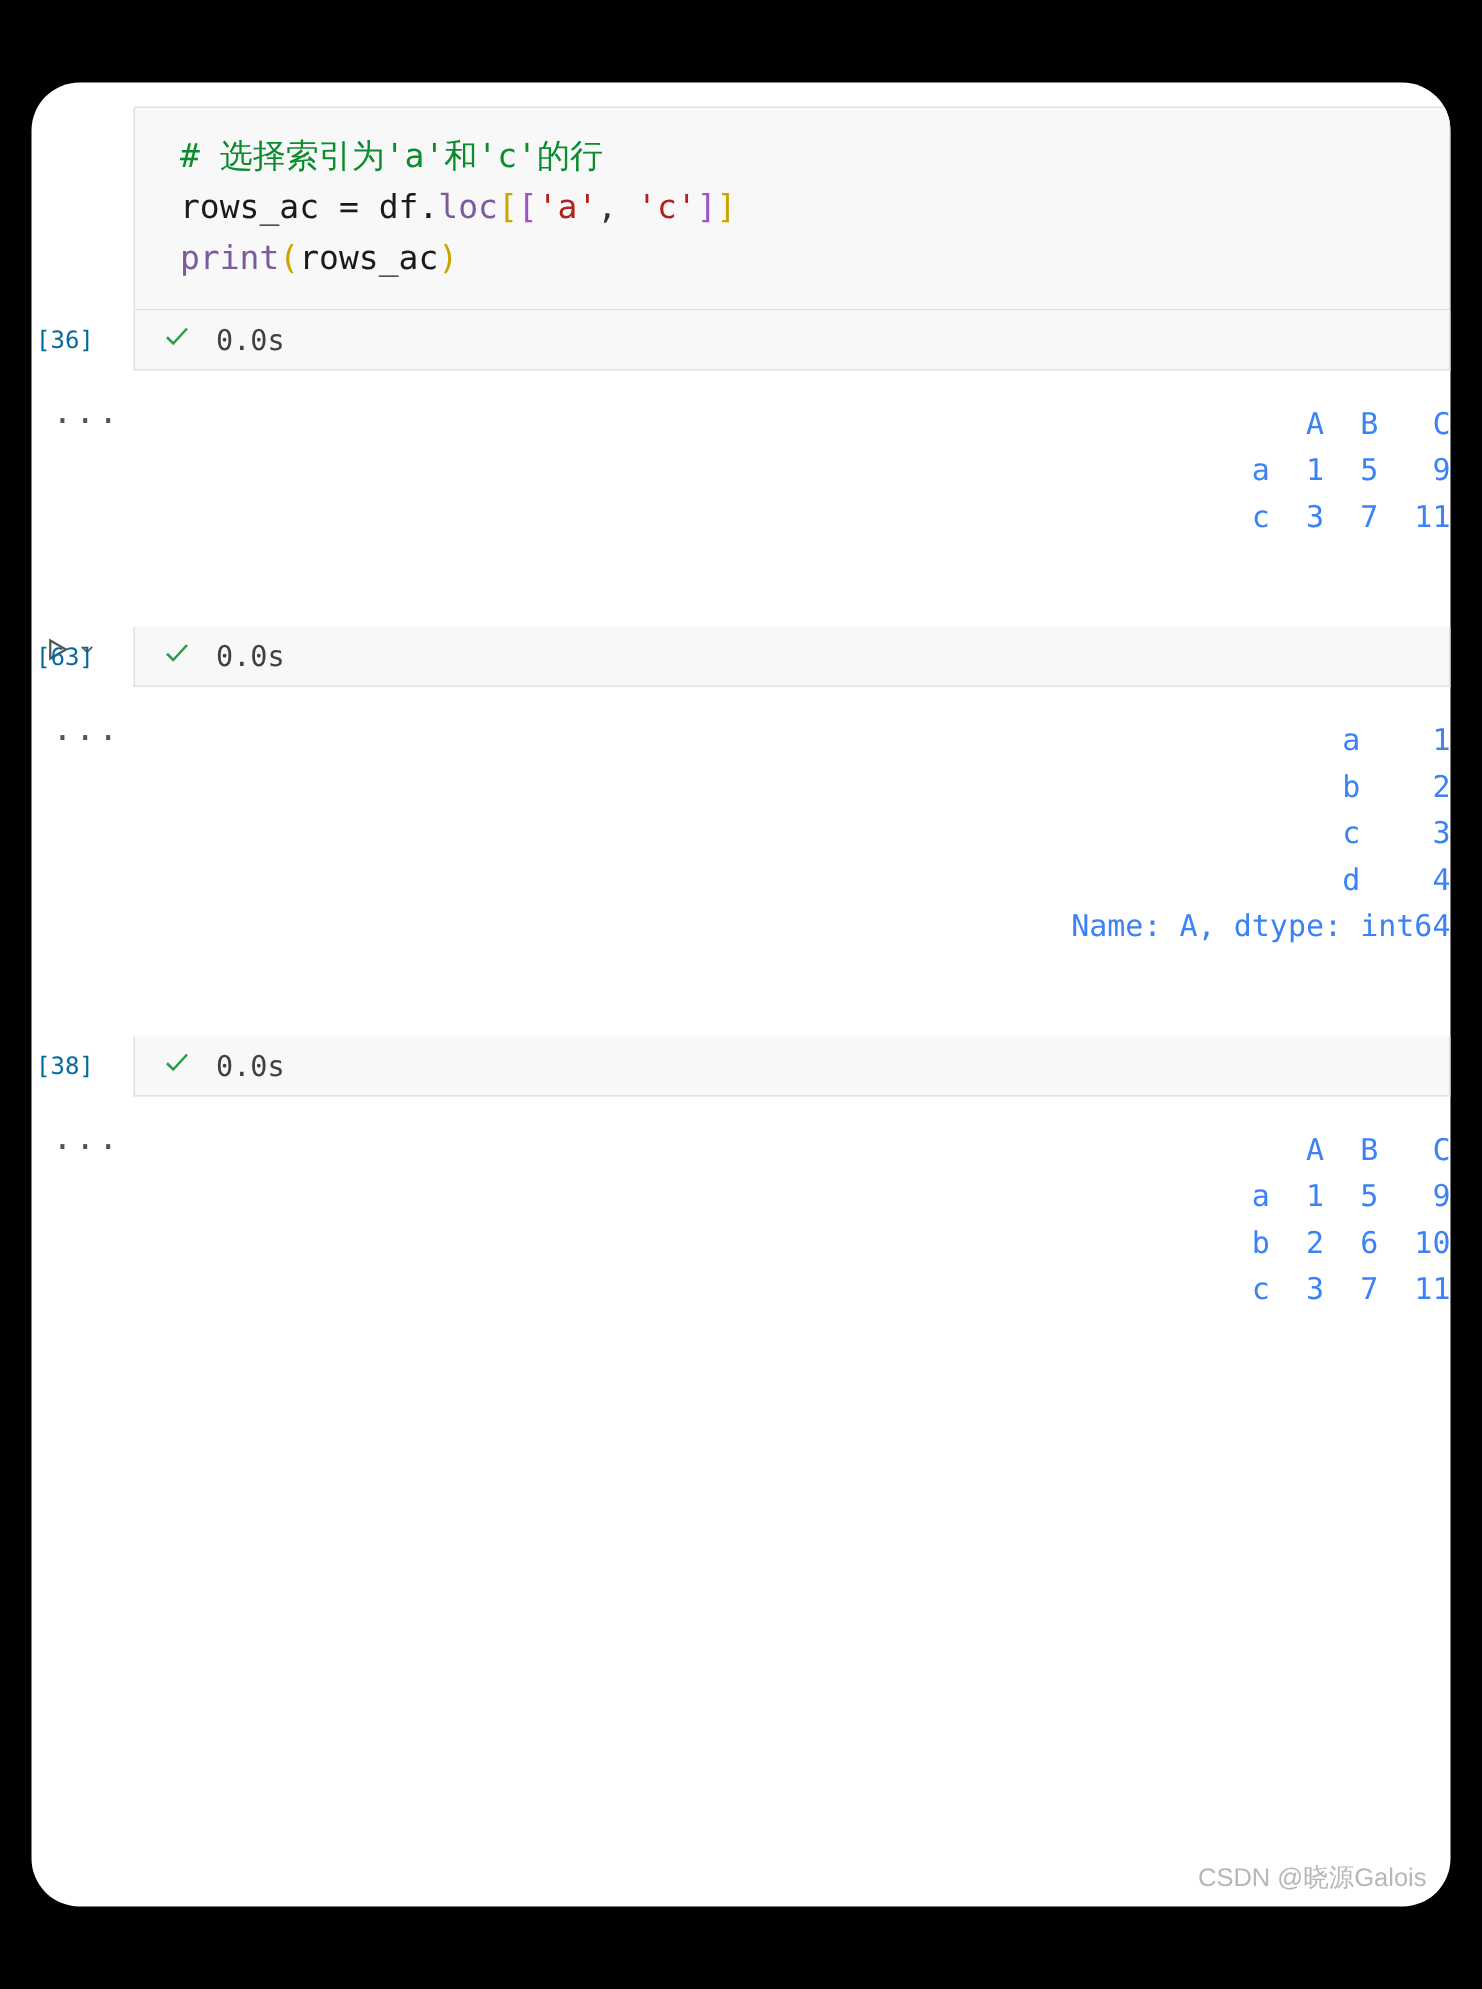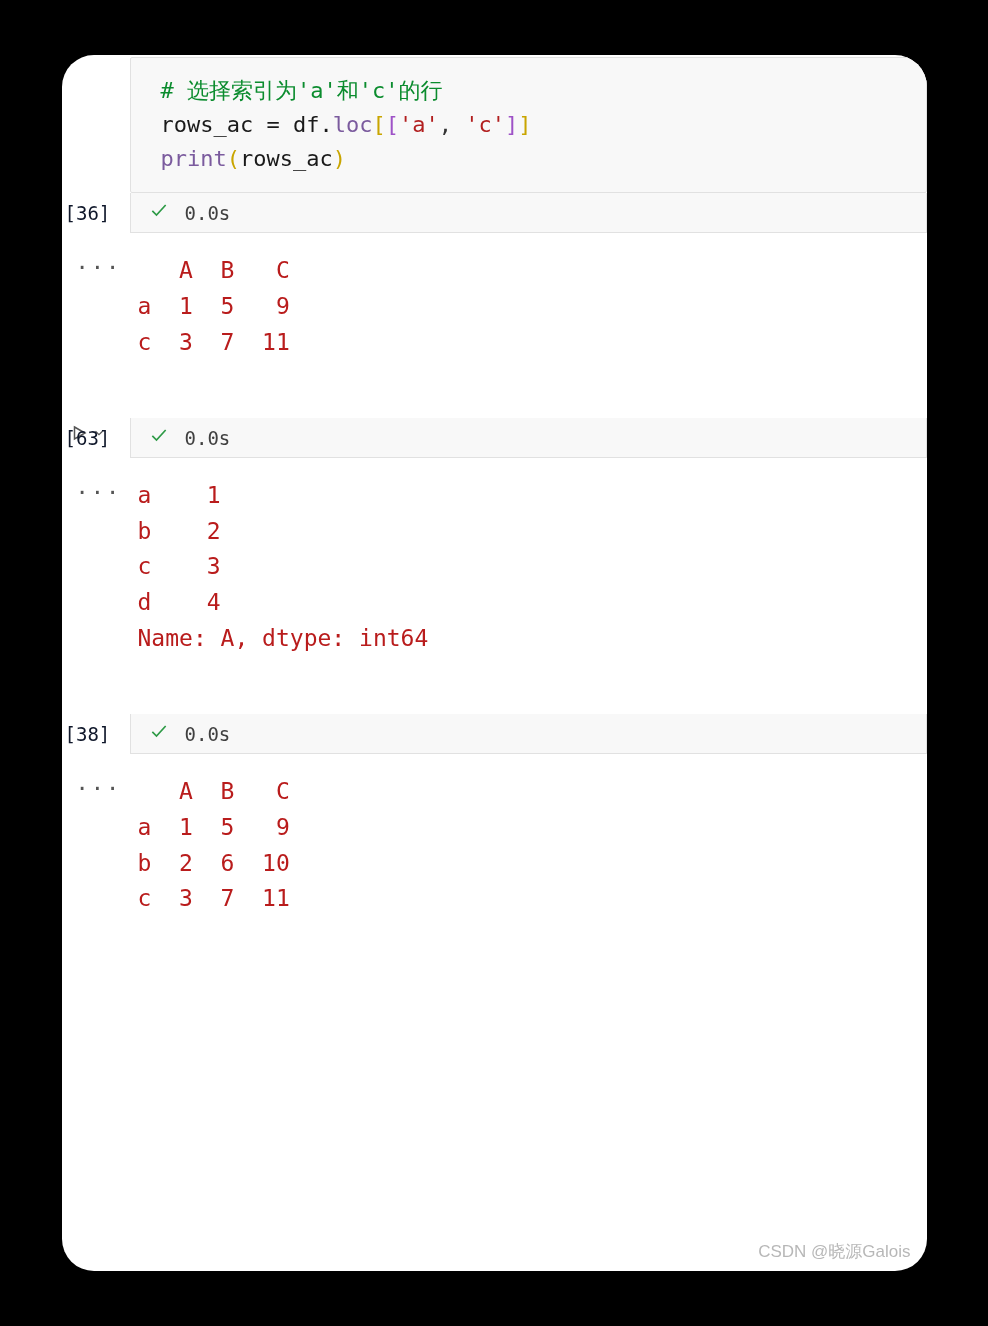--- a/index.html
+++ b/index.html
@@ -7,26 +7,26 @@
       background: #000;
       width: 988px;
       height: 1326px;
       display: flex;
       align-items: center;
       justify-content: center;
       font-family: 'Menlo', 'Consolas', 'Monaco', monospace;
     }
     .notebook-wrap {
       background: #fff;
-      width: 865px;
+      width: 946px;
       height: 1216px;
       border-radius: 32px;
       overflow: hidden;
       position: relative;
-      padding-top: 2px;
+      padding-top: 16px;
     }
     .cell {
       margin-bottom: 58px;
     }
     .code-area {
       display: flex;
       align-items: flex-start;
       background: #f8f8f8;
       border: 1px solid #e1e1e1;
       border-radius: 2px;
@@ -45,22 +45,22 @@
       background: #f8f8f8;
       border: 1px solid #e1e1e1;
       border-top: none;
       height: 40px;
       margin-left: 68px;
       position: relative;
     }
     .exec-count {
       position: absolute;
       left: -66px;
-      font-size: 19px;
-      color: #0f172a;
+      font-size: 16px;
+      color: #0369a1;
       font-family: 'Menlo', 'Consolas', monospace;
     }
     .checkmark {
       color: #2d9a46;
       margin-left: 18px;
       font-size: 20px;
     }
     .ellipsis-btn {
       position: absolute;
       left: -54px;
@@ -73,24 +73,25 @@
       font-size: 19px;
       color: #404040;
       margin-left: 16px;
     }
     .output-area {
       margin-left: 68px;
       margin-top: 20px;
       position: relative;
     }
     .output-area pre {
-      font-size: 23px;
+      font-size: 20px;
       line-height: 1.55;
-      color: #b91c1c;
+      color: #3b82f6;
       padding-left: 8px;
+      text-align: right;
     }
     .run-gutter {
       position: absolute;
       left: 8px;
       top: 6px;
       width: 56px;
       display: flex;
       align-items: center;
       gap: 4px;
       color: #555;

